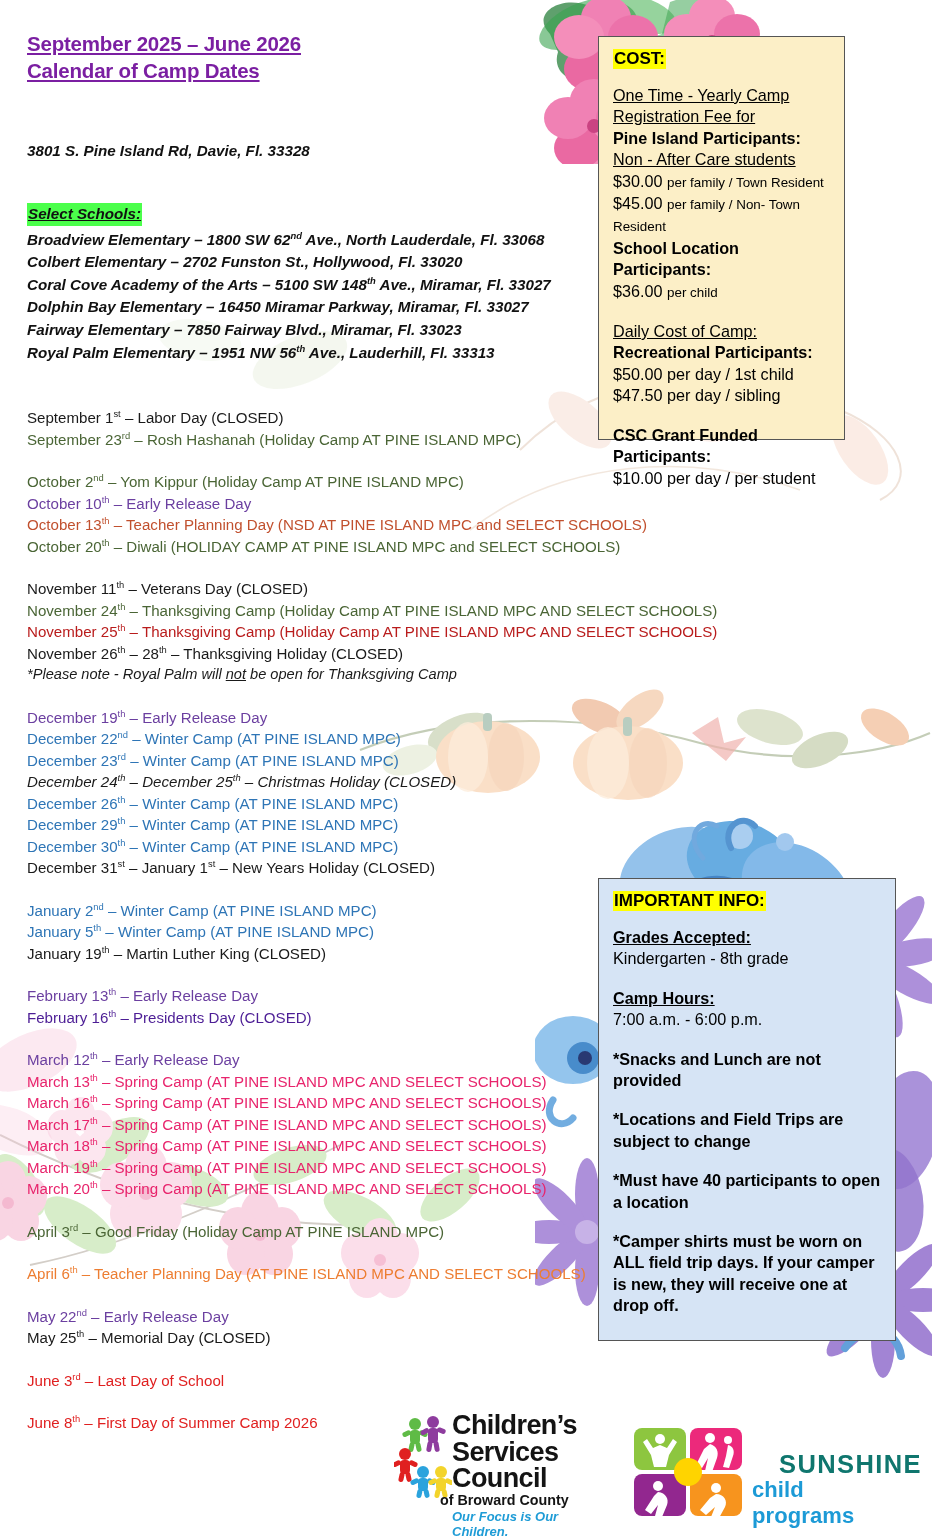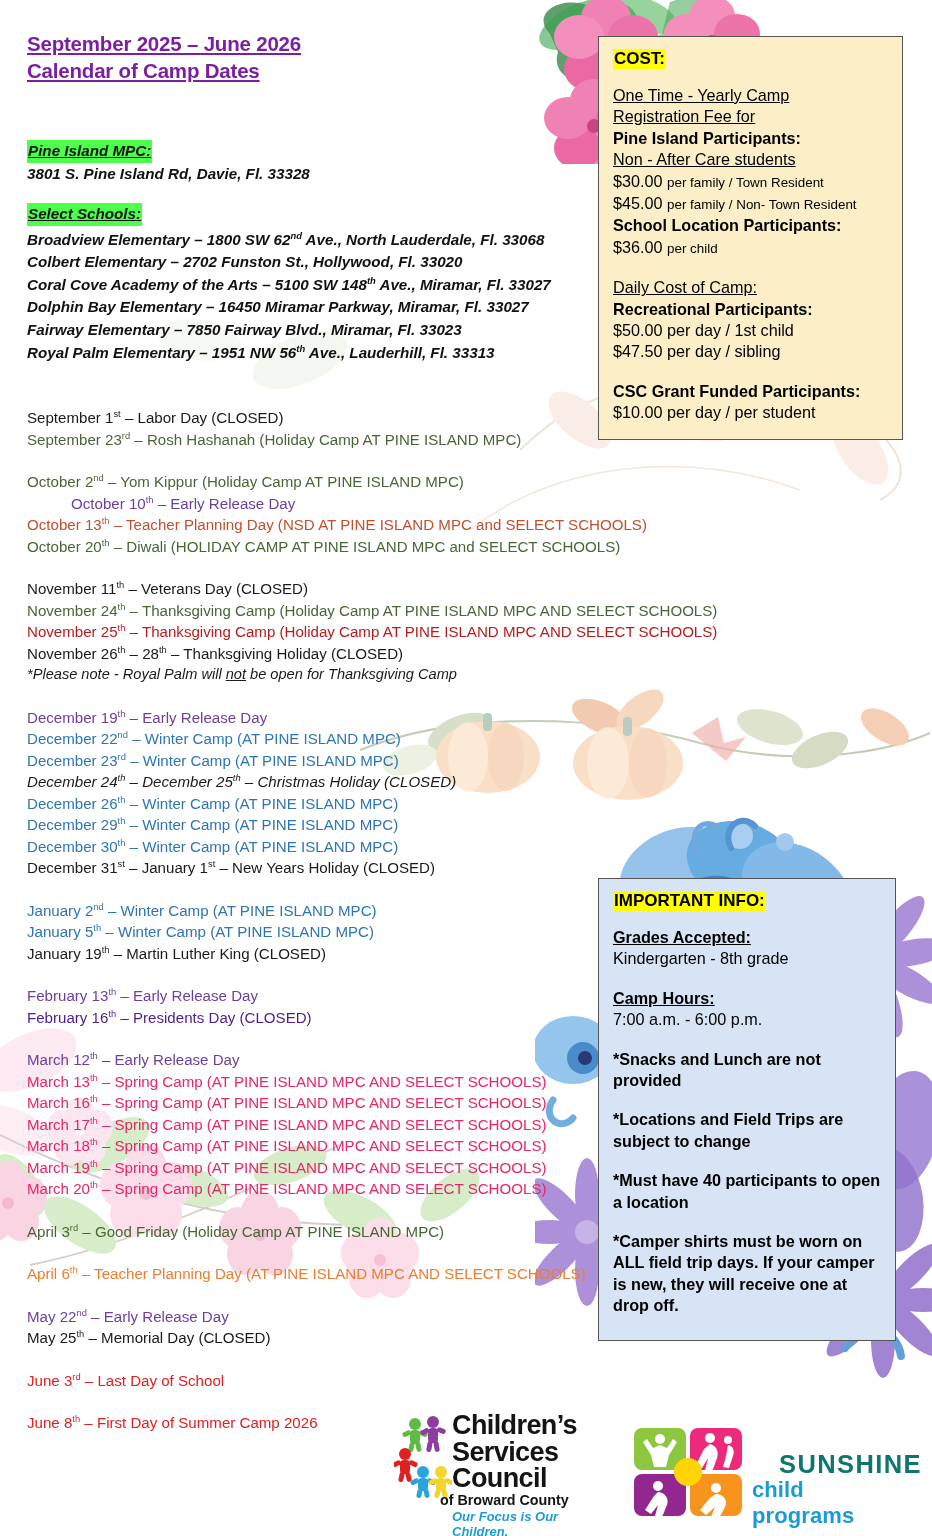--- a/index.html
+++ b/index.html
@@ -35,21 +35,21 @@
 
   
   .dates{position:absolute;left:27px;top:407px;z-index:3;width:690px;}
   .dline{font-size:15.1px;line-height:21.5px;white-space:nowrap;}
   .gap{height:21px;}
   .note{font-style:italic;font-size:14.6px;color:#1a1a1a;}
 
   
   .box{position:absolute;z-index:4;box-sizing:border-box;}
   #cost-box{
-    left:598px;top:36px;width:305px;height:404px;
+    left:598px;top:36px;width:247px;height:404px;
     background:#FCEFC7;border:1.5px solid #555;padding:12px 10px 8px 14px;
   }
   #info-box{
     left:598px;top:878px;width:298px;height:463px;
     background:#D6E4F5;border:1.5px solid #555;padding:12px 10px 8px 14px;
   }
   .box-head{font-size:17px;font-weight:bold;color:#000;margin-bottom:16px;}
   .b-line{font-size:16.2px;line-height:21.4px;color:#000;}
   .b-bold{font-weight:bold;}
   .b-small{font-size:13.4px;}
@@ -293,40 +293,39 @@
     </svg>
 
   </div>
 
   <div class="title">
     <div><span>September 2025 – June 2026</span></div>
     <div><span>Calendar of Camp Dates</span></div>
   </div>
 
   <div class="addr-block" id="pine-block">
-    <div><span class="hl-green u">Pine Island MPC:</span></div>
     <div>3801 S. Pine Island Rd, Davie, Fl. 33328</div>
   </div>
 
   <div class="addr-block" id="schools-block">
     <div style="margin-bottom:3px;"><span class="hl-green u">Select Schools:</span></div>
     <div>Broadview Elementary – 1800 SW 62<sup>nd</sup> Ave., North Lauderdale, Fl. 33068</div>
     <div>Colbert Elementary – 2702 Funston St., Hollywood, Fl. 33020</div>
     <div>Coral Cove Academy of the Arts – 5100 SW 148<sup>th</sup> Ave., Miramar, Fl. 33027</div>
     <div>Dolphin Bay Elementary – 16450 Miramar Parkway, Miramar, Fl. 33027</div>
     <div>Fairway Elementary – 7850 Fairway Blvd., Miramar, Fl. 33023</div>
     <div>Royal Palm Elementary – 1951 NW 56<sup>th</sup> Ave., Lauderhill, Fl. 33313</div>
   </div>
 
   <div class="dates" id="date-list">
       <div class="dline" style="color: rgb(26, 26, 26);">September 1<sup>st</sup> – Labor Day (CLOSED)</div>
       <div class="dline" style="color: rgb(74, 101, 53);">September 23<sup>rd</sup> – Rosh Hashanah (Holiday Camp AT PINE ISLAND MPC)</div>
       <div class="gap"></div>
       <div class="dline" style="color: rgb(74, 101, 53);">October 2<sup>nd</sup> – Yom Kippur (Holiday Camp AT PINE ISLAND MPC)</div>
-      <div class="dline" style="color: rgb(107, 63, 160); margin-left: 44px;">October 10<sup>th</sup> – Early Release Day</div>
+      <div class="dline" style="color: rgb(107, 63, 160);">October 10<sup>th</sup> – Early Release Day</div>
       <div class="dline" style="color: rgb(193, 80, 46);">October 13<sup>th</sup> – Teacher Planning Day (NSD AT PINE ISLAND MPC and SELECT SCHOOLS)</div>
       <div class="dline" style="color: rgb(74, 101, 53);">October 20<sup>th</sup>  – Diwali (HOLIDAY CAMP AT PINE ISLAND MPC and SELECT SCHOOLS)</div>
       <div class="gap"></div>
       <div class="dline" style="color: rgb(26, 26, 26);">November 11<sup>th</sup> – Veterans Day (CLOSED)</div>
       <div class="dline" style="color: rgb(74, 101, 53);">November 24<sup>th</sup>  – Thanksgiving Camp (Holiday Camp AT PINE ISLAND MPC AND SELECT SCHOOLS)</div>
       <div class="dline" style="color: #b91c1c;">November 25<sup>th</sup> – Thanksgiving Camp  (Holiday Camp AT PINE ISLAND MPC AND SELECT SCHOOLS)</div>
       <div class="dline" style="color: rgb(26, 26, 26);">November 26<sup>th</sup> – 28<sup>th</sup> – Thanksgiving Holiday (CLOSED)</div>
       <div class="dline note">*Please note - Royal Palm will <u>not</u> be open for Thanksgiving Camp</div>
       <div class="gap"></div>
       <div class="dline" style="color: rgb(107, 63, 160);">December 19<sup>th</sup>  – Early Release Day</div>

